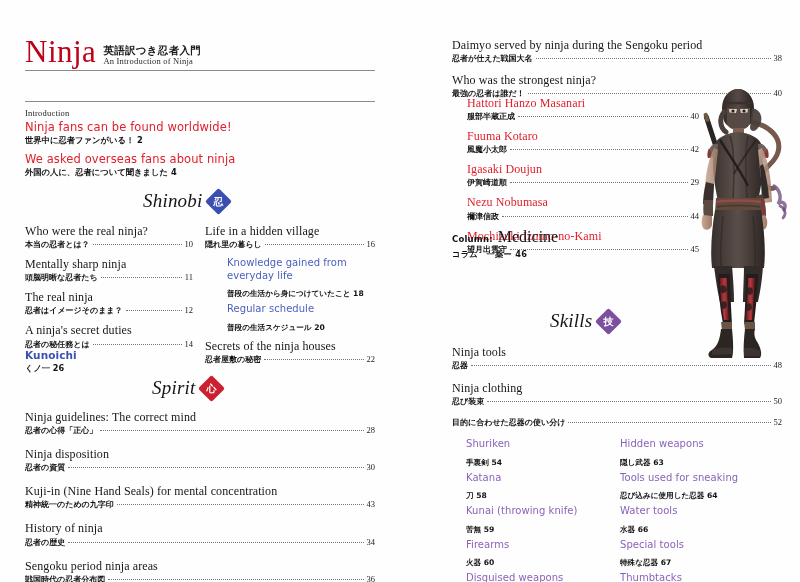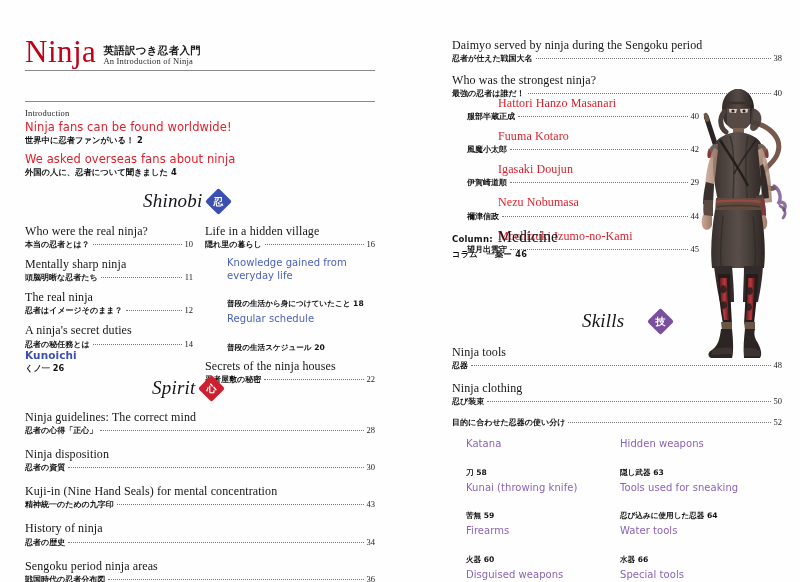--- a/index.html
+++ b/index.html
@@ -147,25 +147,25 @@
   
   .sub { margin: 4px 0 4px 22px; }
   .sub-en {
     font-family: "DejaVu Sans", sans-serif;
     font-size: 10px; line-height: 1.25;
     letter-spacing: 0.05px;
   }
   .sub-jp {
     font-family: "DejaVu Sans", sans-serif;
     font-size: 7.6px; font-weight: bold; color: #111;
-    margin-top: 17px;
+    margin-top: 7px;
   }
   .blue .sub-en { color: #4a5fbf; }
   .purple .sub-en { color: #8a62b8; }
-  .red-name .entry-en { color: #e0202c; margin-left: 31px; }
+  .red-name .entry-en { color: #e0202c; }
 
   
   .kunoichi { position: absolute; left: 25px; top: 349px; }
   .kunoichi-en {
     font-family: "DejaVu Sans", sans-serif;
     font-size: 10.5px; font-weight: bold;
     color: #3b4fb0; letter-spacing: 0.1px;
   }
   .kunoichi-jp {
     font-family: "DejaVu Sans", sans-serif;
@@ -422,21 +422,21 @@
   </div>
 
   <div class="column-note">
     <div class="column-line1">
       <span class="column-label">Column:</span>
       <span class="column-title">Medicine</span>
     </div>
     <div class="column-jp">コラム　一薬ー 46</div>
   </div>
 
-  <div class="sec-head" style="left:582px; top:310px;gap:20px;">
+  <div class="sec-head" style="left:550px; top:310px;">
     <div class="sec-word">Skills</div>
     <div class="badge" style="background:#7a4f9e;">
       <span>技</span>
     </div>
   </div>
 
   <div class="toc" style="left:452px; top:345px; width:330px;">
     <div class="entry" style="margin-bottom:10px;">
       <div class="entry-en">Ninja tools</div>
       <div class="entry-row">
@@ -456,20 +456,24 @@
     <div class="entry" style="margin-bottom:6px;">
       <div class="entry-row">
         <span class="entry-jp">目的に合わせた忍器の使い分け</span>
         <span class="leader"></span>
         <span class="pg">52</span>
       </div>
     </div>
 
     <div class="two-col purple">
       <div>
+        <div class="sub" style="margin-left:14px;">
+          <div class="sub-en">Shuriken</div>
+          <div class="sub-jp">手裏剣 54</div>
+        </div>
         <div class="sub" style="margin-left:14px;">
           <div class="sub-en">Katana</div>
           <div class="sub-jp">刀 58</div>
         </div>
         <div class="sub" style="margin-left:14px;">
           <div class="sub-en">Kunai (throwing knife)</div>
           <div class="sub-jp">苦無 59</div>
         </div>
         <div class="sub" style="margin-left:14px;">
           <div class="sub-en">Firearms</div>

